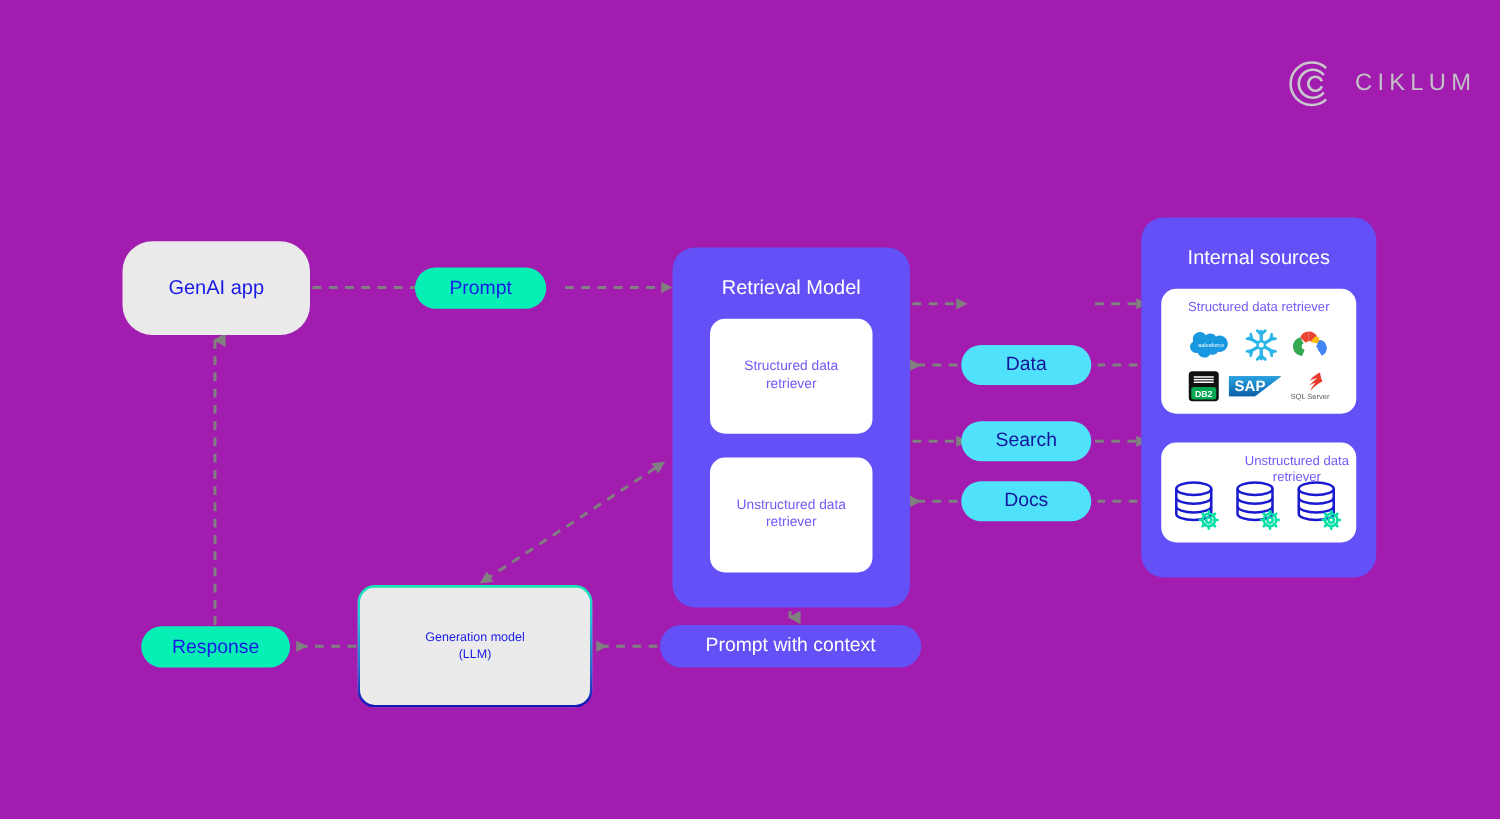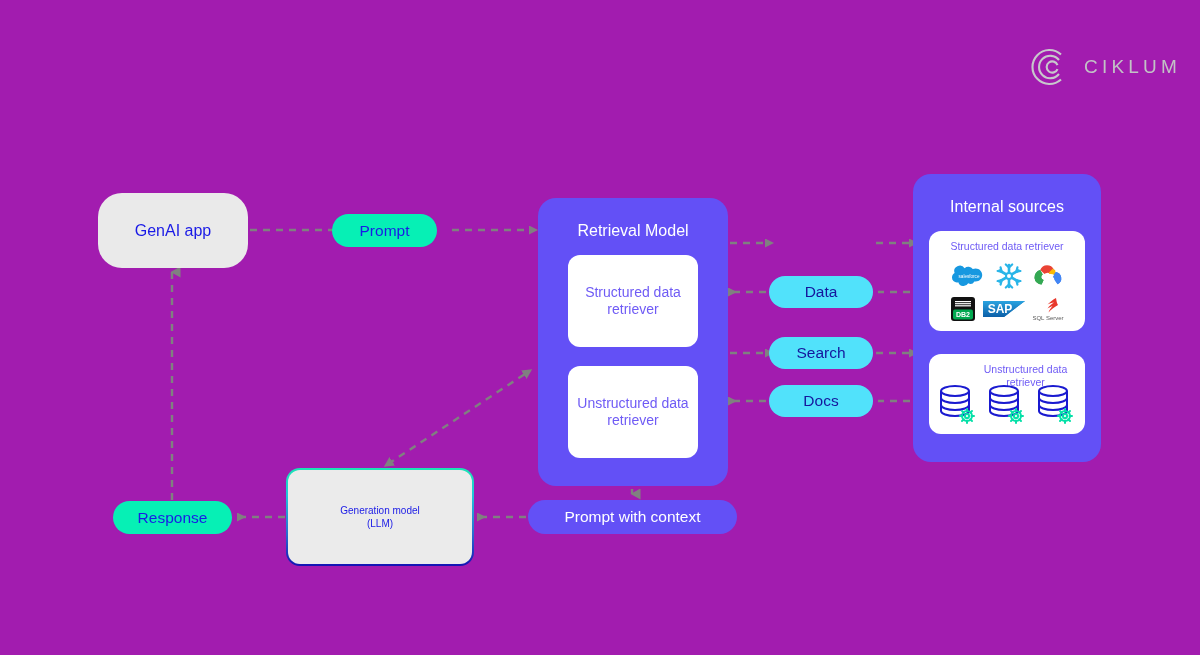--- a/index.html
+++ b/index.html
@@ -64,21 +64,21 @@
     text-align: center;
     width: 100%;
   }
   .card-white {
     background: #ffffff;
     border-radius: 12px;
   }
   .card-label {
     color: #6f5bf5;
     text-align: center;
-    font-size: 14px;
+    font-size: 11px;
     line-height: 1.25;
   }
   .retr-box {
     display: flex; align-items: center; justify-content: center;
   }
 
   .node-llm {
     background: #ebebeb;
     border-radius: 14px;
     display: flex; align-items: center; justify-content: center;
@@ -294,21 +294,21 @@
             <path d="M24 2c-3 1.5-6 4-8.5 6.5 2-1 4.5-1.8 6.5-2-2.5 1.5-5 3.8-6.5 6 1.5-1 3.5-2 5-2.3-2 2-3.5 4.3-4 6.3 2.5-3 6.5-6 9.5-7.5-1.5-2-1.5-5-2-7z" fill="#e8382c"></path>
             <text x="16" y="23.5" font-family="'Liberation Sans',sans-serif" font-size="6" fill="#5a5a5a" text-anchor="middle">SQL Server</text>
           </svg>
         </span>
       </div>
     </div>
 
     <div class="abs panel-title" style="left:0; top:24px;">Internal sources</div>
 
     <div class="abs card-white" style="left:16px; top:180px; width:156px; height:80px;">
-      <div class="abs" style="left:0; top:9px; width:100%;padding-left:37px;">
+      <div class="abs" style="left:12px; top:9px; width:100%;padding-left:37px;">
         <div class="card-label" style="font-size:10.5px;">Unstructured data retriever</div>
       </div>
       <div class="logo-row" style="position:absolute; left:6px; top:28px; width:144px; height:46px; gap:5px;">
         <span class="logo-cell">
           <svg width="44" height="46" viewBox="0 0 44 46" xmlns="http://www.w3.org/2000/svg">
             <g fill="none" stroke="#1a1ad0" stroke-width="2">
               <ellipse cx="19" cy="9" rx="14" ry="5"></ellipse>
               <path d="M5 9v20c0 2.8 6.3 5 14 5s14-2.2 14-5V9"></path>
               <path d="M5 16c0 2.8 6.3 5 14 5s14-2.2 14-5"></path>
               <path d="M5 23c0 2.8 6.3 5 14 5s14-2.2 14-5"></path>

